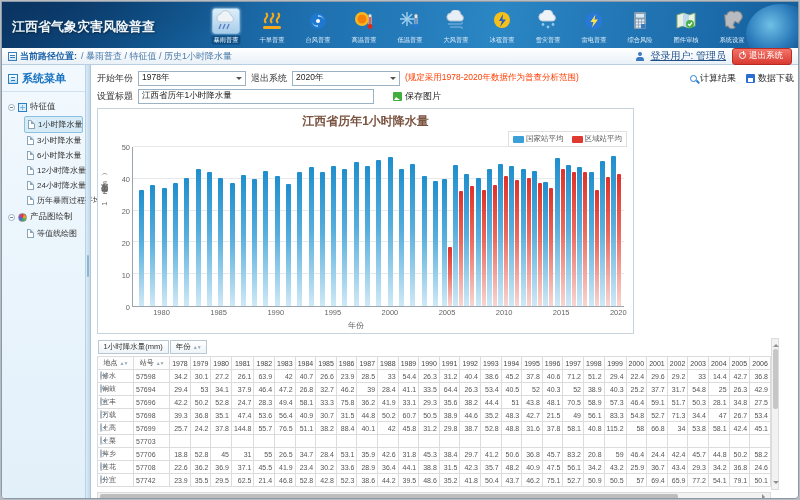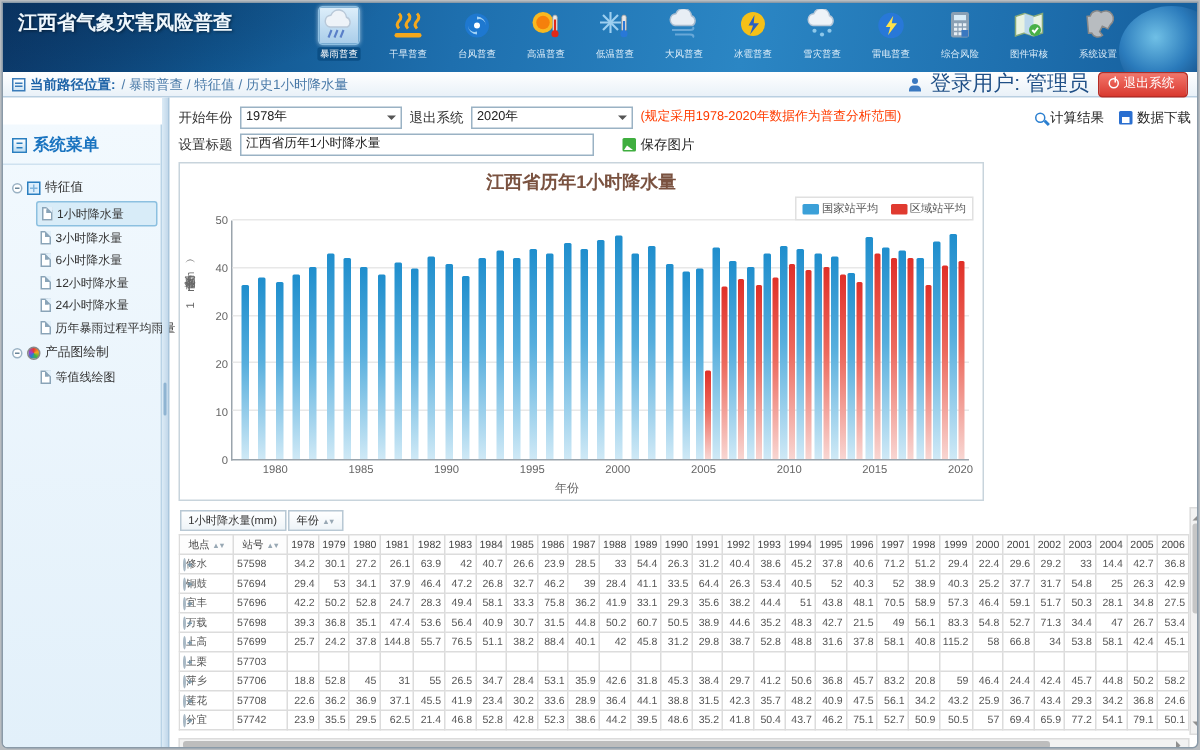--- a/index.html
+++ b/index.html
@@ -1,21 +1,21 @@
 <!DOCTYPE html>
 <html><head>
 <meta charset="utf-8">
 <style>
   * { margin:0; padding:0; box-sizing:border-box; }
   html,body { background:#b8bcc0; font-family:"Liberation Sans","DejaVu Sans",sans-serif; }
   .window { width:798px; height:498px; margin:1px auto; background:#fff; border:1px solid #8a9aa8;
             border-radius:0 0 4px 4px; overflow:hidden; position:relative; }
 
   
-  header { height:46px; position:relative; display:flex; 
+  header { height:46px; position:relative; display:flex; align-items:center;
            background:linear-gradient(100deg,#0c3a6b 0%,#11568f 18%,#1e6fae 38%,#2b86c4 62%,#1e6fae 85%,#155e9c 100%);
            overflow:hidden; }
   header::before { content:""; position:absolute; left:-40px; top:-30px; width:300px; height:90px;
            background:radial-gradient(ellipse at 30% 20%, rgba(6,40,80,.55), rgba(6,40,80,0) 70%); }
   header::after { content:""; position:absolute; right:-18px; top:2px; width:70px; height:60px; border-radius:50%;
            background:radial-gradient(circle at 35% 35%, #7fd0f2 0%, #2e7fc0 40%, #0d3e73 75%); opacity:.85; }
   .title-block { position:relative; z-index:2; padding:4px 0 0 10px; color:#eef6fc; font-weight:bold;
            font-size:13px; line-height:1.4; text-shadow:1px 1px 2px rgba(0,0,0,.45); white-space:nowrap; }
   .title-block .line2 { padding-left:16px; }
   .toolbar { position:relative; z-index:2; display:flex; margin-left:auto; margin-right:44px; gap:1px; }
@@ -29,29 +29,29 @@
   .crumbbar { height:17px; background:linear-gradient(#ffffff,#e9f1f8); border-bottom:1px solid #b9cfe1;
               display:flex; align-items:center; padding:0 6px; font-size:9px; }
   .doc-icon { width:9px; height:9px; border:1px solid #3a7cba; background:linear-gradient(#fff,#cfe4f4); margin-right:3px; position:relative; }
   .doc-icon::after { content:""; position:absolute; left:1px; top:2px; width:5px; height:1px; background:#3a7cba; box-shadow:0 2px 0 #3a7cba; }
   .crumb-prefix { color:#1f64a8; font-weight:bold; }
   .crumb-path { color:#4a7aa8; margin-left:4px; }
   .crumb-right { margin-left:auto; display:flex; align-items:center; gap:6px; }
   .user-icon { width:8px; height:9px; position:relative; }
   .user-icon::before { content:""; position:absolute; top:0; left:2px; width:4px; height:4px; border-radius:50%; background:#3a78c0; }
   .user-icon::after { content:""; position:absolute; bottom:0; left:0; width:8px; height:4px; border-radius:3px 3px 0 0; background:#3a78c0; }
-  .user-label { color:#1f4f86; font-size:14px; }
+  .user-label { color:#1f4f86; font-size:10px;text-decoration:underline; }
   .logout-btn { background:linear-gradient(#f3756a,#d93a30); color:#fff; font-size:8.5px; border:1px solid #b82c24;
                 border-radius:3px; padding:1px 8px 2px 6px; display:flex; align-items:center; gap:3px; cursor:pointer; }
   .power-icon { width:7px; height:7px; border:1px solid #fff; border-radius:50%; position:relative; }
   .power-icon::after { content:""; position:absolute; left:2.5px; top:-2px; width:1px; height:4px; background:#fff; }
 
   
   .body { display:flex; height:434px; }
-  .sidebar { width:106px; background:linear-gradient(#f2f9fe,#e2f0fa); border-right:1px solid #b9d3e6;margin-top:18px; }
+  .sidebar { width:84px; background:linear-gradient(#f2f9fe,#e2f0fa); border-right:1px solid #b9d3e6; }
   .sidebar-title { display:flex; align-items:center; gap:4px; padding:6px 6px 5px 6px; border-bottom:1px solid #cfe2f0; }
   .menu-icon { width:10px; height:10px; border:1px solid #2a7fc0; background:linear-gradient(#fff,#bcdcf2); position:relative; }
   .menu-icon::after { content:""; position:absolute; inset:2px; background:
       linear-gradient(#2a7fc0,#2a7fc0) 0 0/6px 1px no-repeat, linear-gradient(#2a7fc0,#2a7fc0) 0 3px/6px 1px no-repeat; }
   .sidebar-title span { color:#1a74c0; font-weight:bold; font-size:11px; }
   .tree { padding:6px 2px; }
   .tree-parent { display:flex; align-items:center; gap:3px; padding:3px 2px 3px 4px; font-size:8.5px; color:#333; cursor:pointer; }
   .expander { width:7px; height:7px; border:1px solid #9ab2c4; border-radius:50%; background:#fff; position:relative; flex:none; }
   .expander::after { content:""; position:absolute; left:1px; top:2.5px; width:3px; height:1px; background:#6a869a; }
   .grid-ico { width:9px; height:9px; border:1px solid #2a7fc0; background:#dceefc; position:relative; flex:none; }

